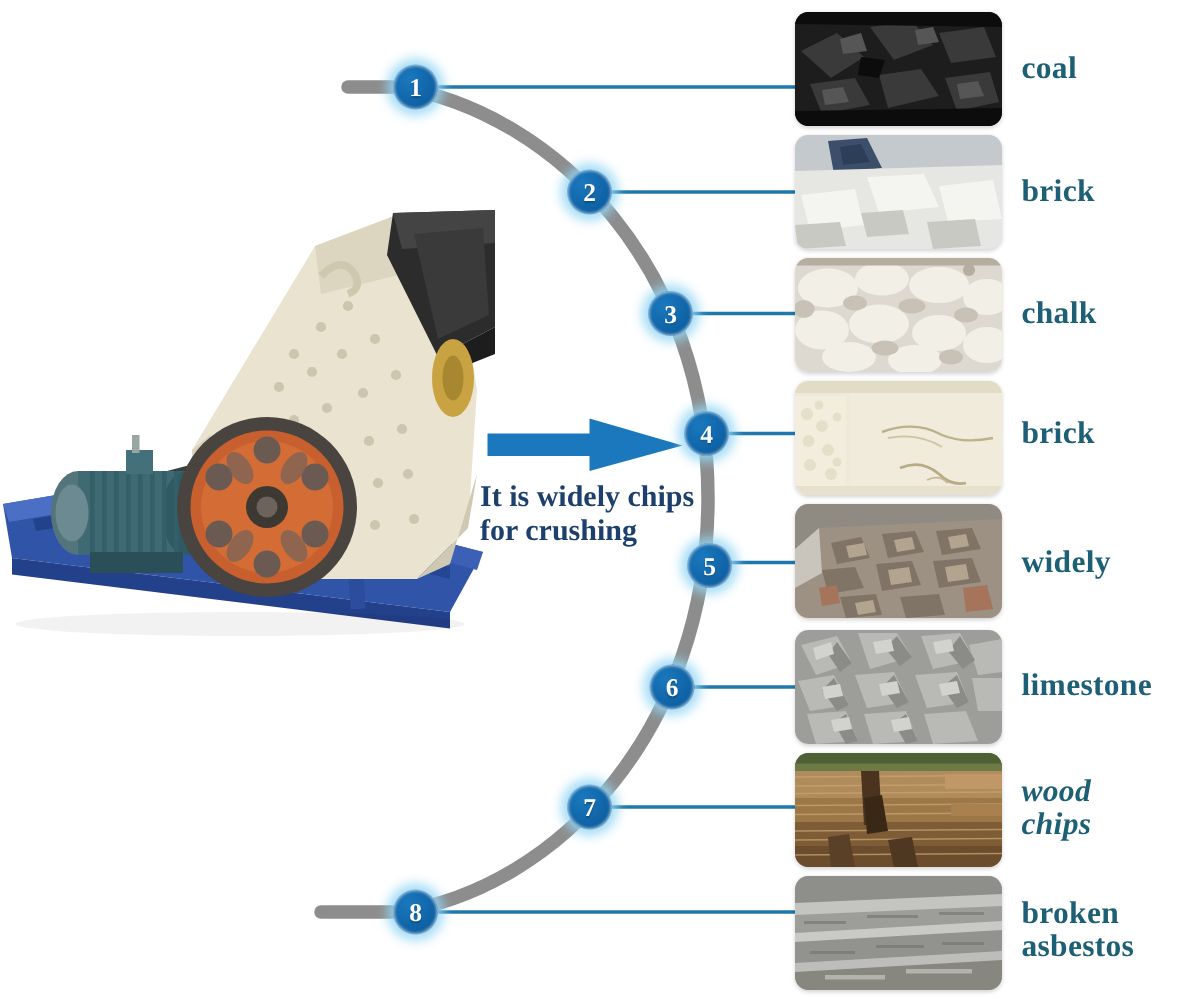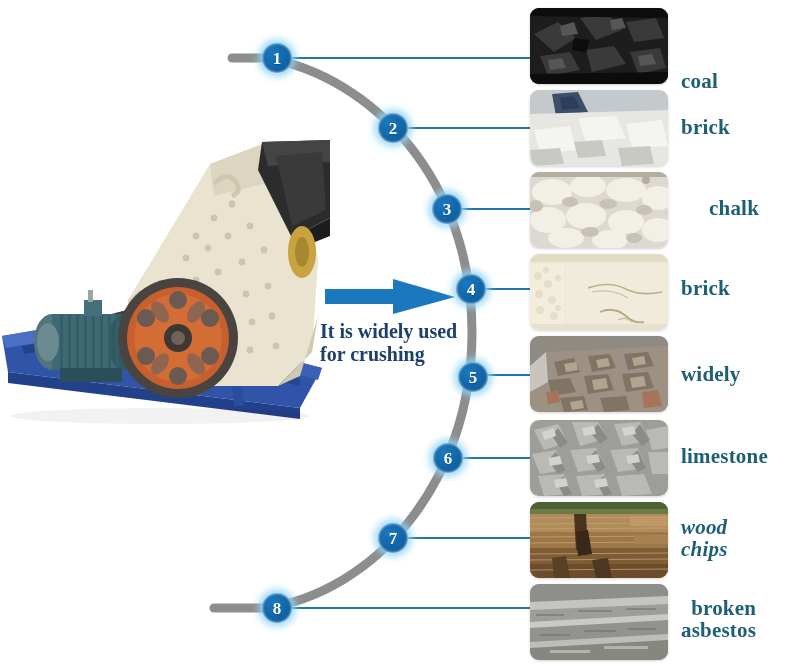--- a/index.html
+++ b/index.html
@@ -435,27 +435,27 @@
         <rect x="54" y="46" width="32" height="2"></rect>
           <rect x="98" y="44" width="28" height="2"></rect>
       </g>
       <g fill="#d8d8d4" opacity="0.55">
         <rect x="20" y="66" width="40" height="3"></rect>
           <rect x="74" y="62" width="44" height="3"></rect>
       </g>
     </svg>
   </div>
 
-  <div class="label" style="top:34px;margin-top:36px;">coal</div>
+  <div class="label" style="top:34px;">coal</div>
   <div class="label" style="top:116px;">brick</div>
-  <div class="label" style="top:197px;margin-left:28px;">chalk</div>
+  <div class="label" style="top:197px;">chalk</div>
   <div class="label" style="top:277px;">brick</div>
   <div class="label" style="top:363px;">widely</div>
   <div class="label" style="top:445px;">limestone</div>
   <div class="label" style="top:516px;font-style:italic;">wood
 chips</div>
-  <div class="label" style="top:597px;text-align:right;">broken
+  <div class="label" style="top:597px;">broken
 asbestos</div>
 
-  <div id="caption">It is widely used
+  <div id="caption">It is widely chips
 for crushing</div>
 
 </div>
 
 </body></html>

